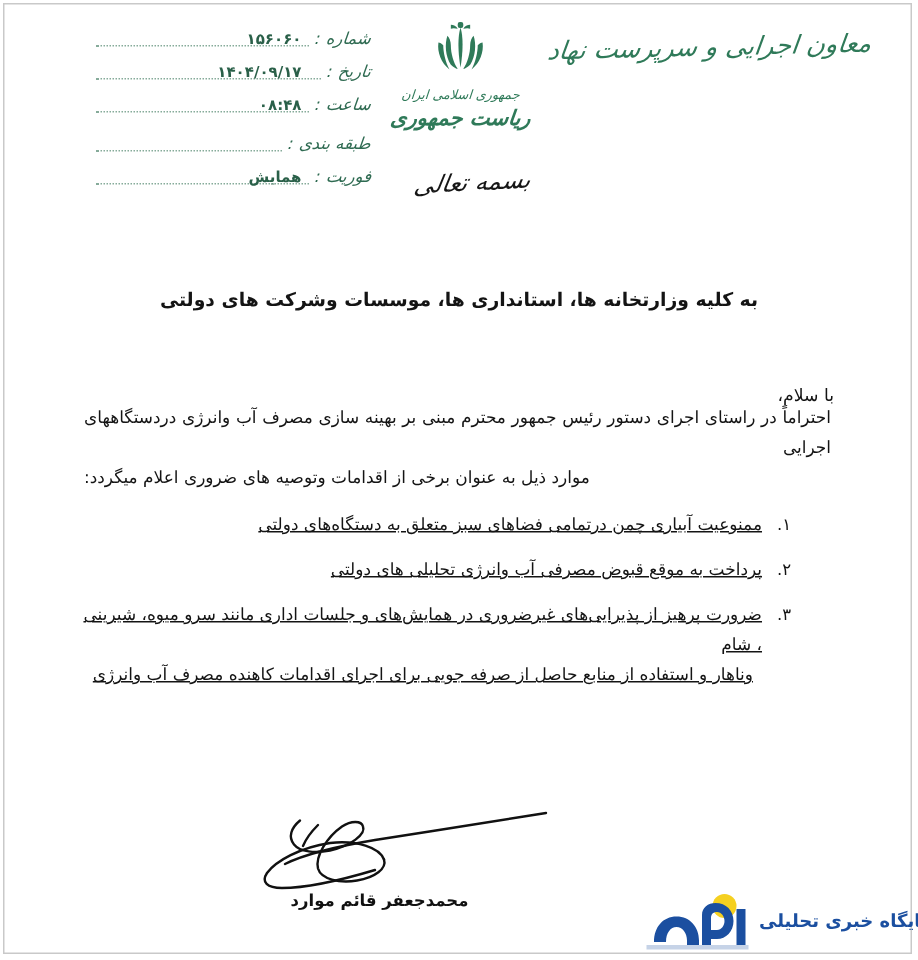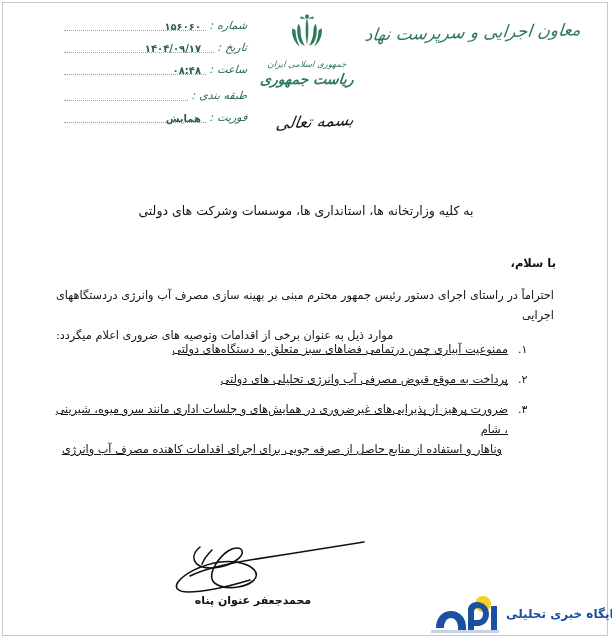--- a/index.html
+++ b/index.html
@@ -141,40 +141,39 @@
   }
 
   
   .addressee {
     position: absolute;
     left: 0;
     top: 192px;
     width: 612px;
     text-align: center;
     font-size: 12.5px;
-    font-weight: normal;
-    color: #141414;
-    direction: rtl;
-    margin-top: 11px;
+    font-weight: bold;
+    color: #141414;
+    direction: rtl;
   }
 
   .salutation {
     position: absolute;
     right: 56px;
     top: 256px;
     font-size: 11.5px;
-    font-weight: bold;
+    font-weight: normal;
     color: #141414;
     direction: rtl;
   }
 
   .intro {
     position: absolute;
     right: 58px;
-    top: 286px;
+    top: 269px;
     width: 498px;
     font-size: 11.3px;
     line-height: 20px;
     color: #141414;
     direction: rtl;
     text-align: justify;
     text-justify: inter-word;
   }
   .intro .l2 { display: block; text-align: left; }
 
@@ -347,21 +346,21 @@
 
   <div class="signature-block">
     <svg class="sign-svg" width="230" height="58" viewBox="0 0 230 58">
       <g fill="none" stroke="#111111" stroke-width="1.6" stroke-linecap="round">
         <path d="M226 4 C190 10 150 16 112 22 C88 26 66 31 52 38"></path>
         <path d="M62 9 C56 14 54 20 58 25 C62 30 72 31 82 29 C96 26 106 18 104 13 C103 9 96 9 90 13 C80 20 72 33 74 41 C76 48 88 51 100 49 C112 47 120 41 118 35"></path>
         <path d="M118 35 C115 27 100 22 82 24 C62 27 46 36 40 44 C36 50 40 54 50 54 C66 54 92 48 112 42"></path>
         <path d="M74 12 C70 16 66 21 64 26"></path>
       </g>
     </svg>
-    <div class="signer-name">محمدجعفر عنوان پناه</div>
+    <div class="signer-name">محمدجعفر قائم موارد</div>
   </div>
 
   <div class="watermark">
     <span class="wm-mark">
       <svg width="74" height="40" viewBox="0 0 74 40">
         <circle cx="55" cy="10" r="8" fill="#f5d020"></circle>
         <path d="M8 34 C8 24 14 17 23 17 C32 17 38 24 38 33 L38 36 L30 36 L30 33 C30 28 27 24 23 24 C19 24 16 28 16 34 Z" fill="#1b4fa0"></path>
         <path d="M40 36 L40 16 C40 11 44 8 49 8 C56 8 61 13 61 20 C61 27 56 32 50 32 L46 32 L46 26 L50 26 C53 26 55 23 55 20 C55 17 53 14 50 14 C48 14 46 15 46 18 L46 36 Z" fill="#1b4fa0"></path>
         <path d="M63 36 L63 12 L69 12 L69 36 Z" fill="#1b4fa0"></path>
         <path d="M3 36 L71 36 L71 39 L3 39 Z" fill="#1b4fa0" opacity="0.25"></path>

